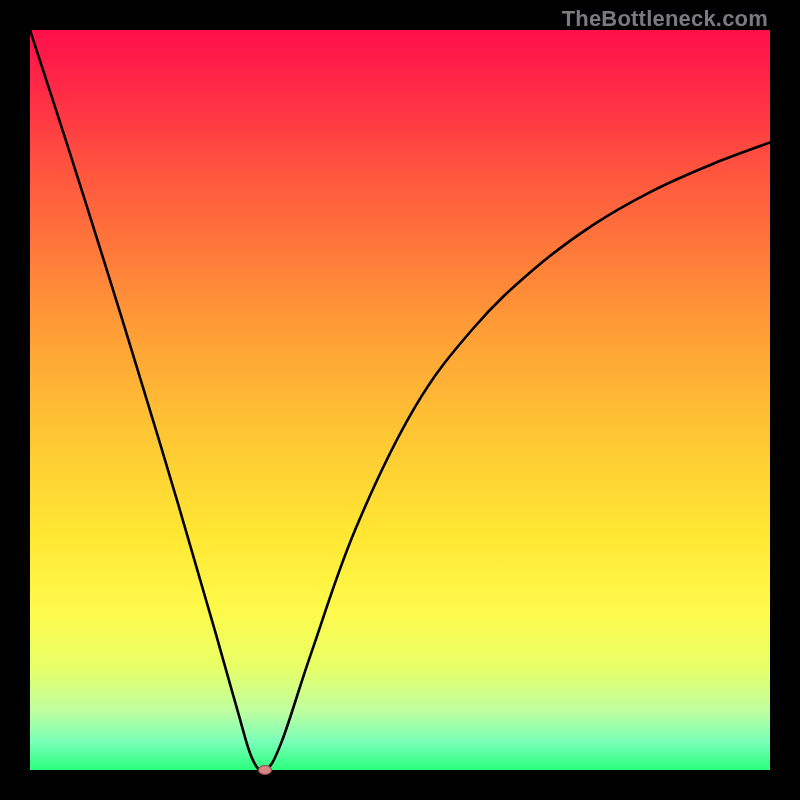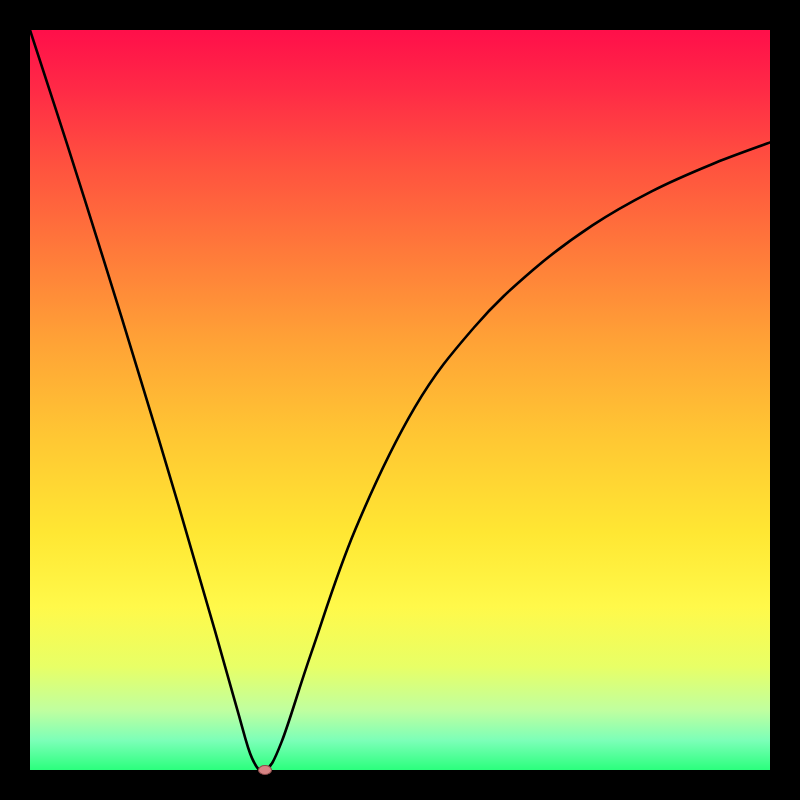--- a/index.html
+++ b/index.html
@@ -68,13 +68,14 @@
 </head>
 <body>
 
 <div class="frame">
   <div class="plot-area">
     <svg class="curve-svg" viewBox="0 0 740 740">
       <path id="curvePath" class="curve-path" d="M 0.00 0.00 C 6.66 20.51, 23.68 72.40, 37.00 113.96 C 50.32 155.52, 60.68 188.26, 74.00 230.88 C 87.32 273.50, 97.68 307.07, 111.00 350.76 C 124.32 394.45, 134.68 428.58, 148.00 473.60 C 161.32 518.62, 174.34 563.85, 185.00 600.88 C 195.66 637.91, 200.54 656.41, 207.20 679.32 C 213.86 702.23, 216.94 717.24, 222.00 728.16 C 227.06 739.08, 229.99 742.93, 235.32 740.00 C 240.65 737.07, 243.34 732.93, 251.60 711.88 C 259.86 690.83, 267.88 661.44, 281.20 623.08 C 294.52 584.72, 306.95 542.98, 325.60 498.76 C 344.25 454.54, 363.49 413.63, 384.80 377.40 C 406.11 341.17, 422.69 322.26, 444.00 297.48 C 465.31 272.70, 481.89 258.14, 503.20 239.76 C 524.51 221.38, 541.09 209.48, 562.40 195.36 C 583.71 181.24, 600.29 172.24, 621.60 161.32 C 642.91 150.40, 659.49 143.47, 680.80 134.68 C 702.11 125.89, 729.34 116.48, 740.00 112.48"></path>
     </svg>
     <div class="minpoint" id="minpoint" style="left: 235.32px; top: 740px;"></div>
   </div>
+  <div class="watermark">TheBottleneck.com</div>
 </div>
 
 </body></html>

